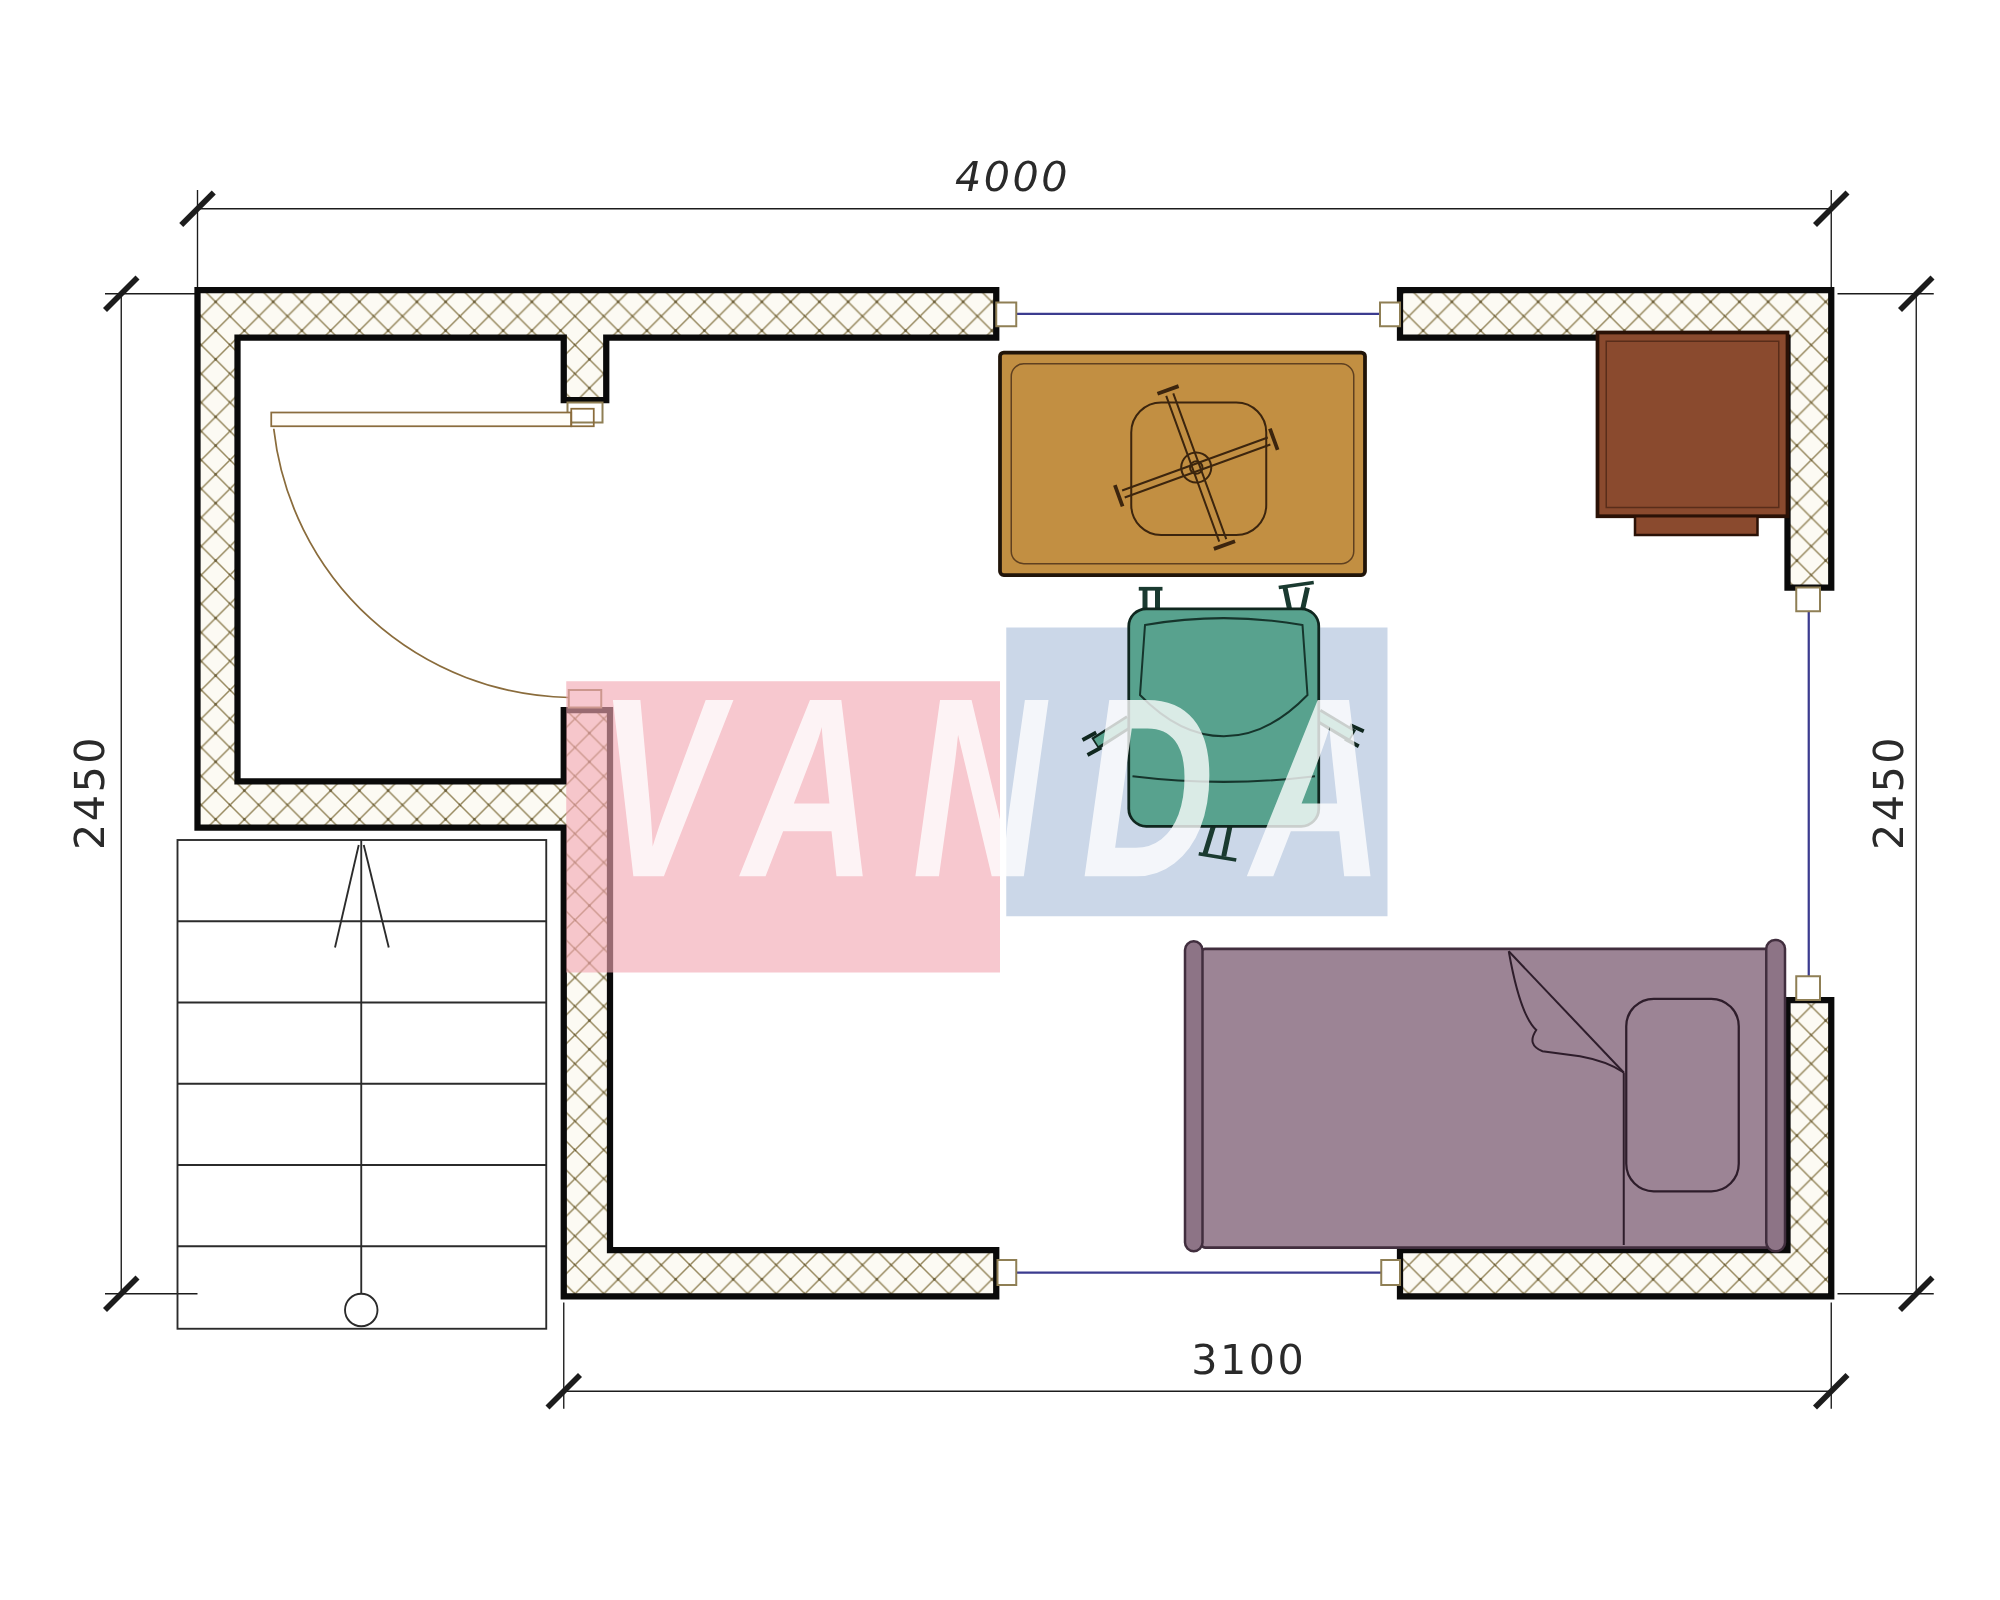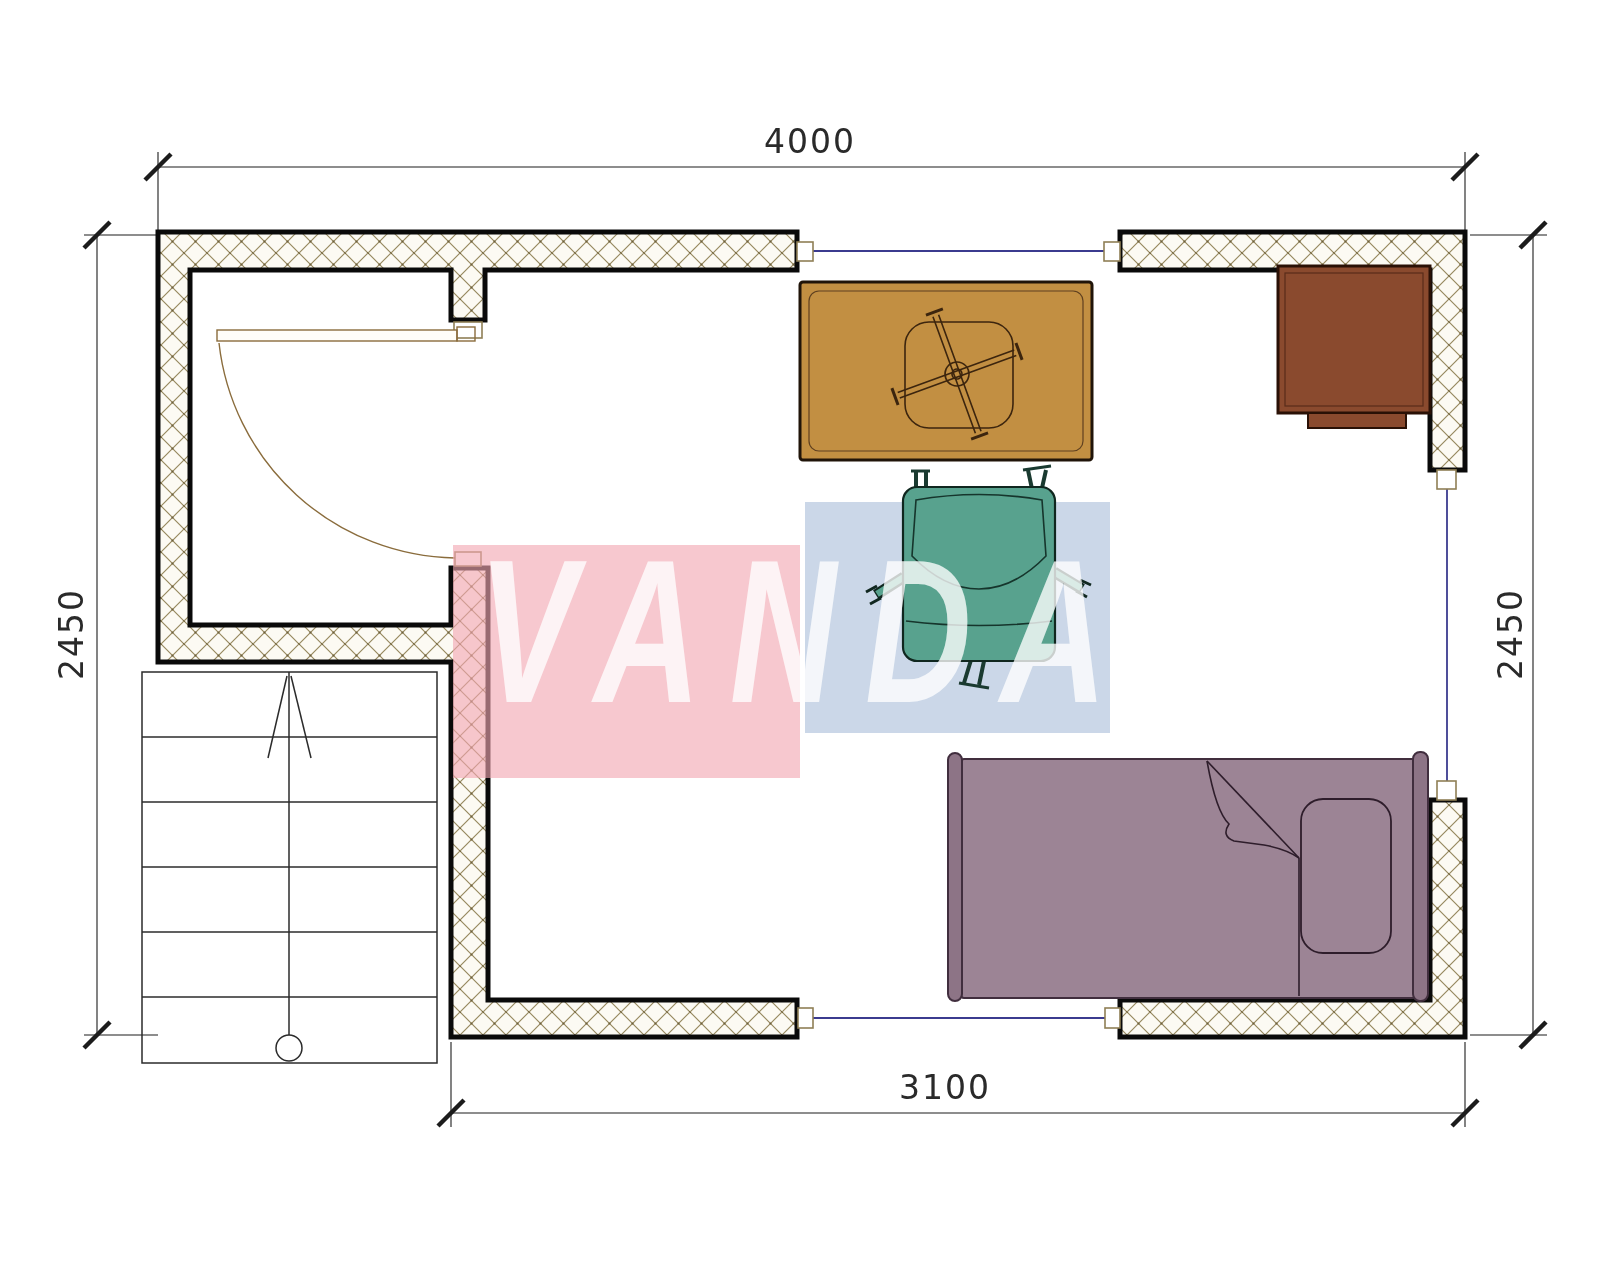--- a/index.html
+++ b/index.html
@@ -6,22 +6,22 @@
   .canvas{
     position:relative;width:1600px;height:1280px;background:#ffffff;overflow:hidden;
     font-family:"DejaVu Sans",sans-serif;
   }
   .canvas svg{position:absolute;left:0;top:0;}
   .dim{
     position:absolute;font-family:"DejaVu Sans",sans-serif;font-size:33px;
     color:#2a2a2a;letter-spacing:2px;text-align:center;width:170px;height:40px;line-height:40px;
     white-space:nowrap;
   }
-  .dim-top{left:725px;top:122px;}
-  .dim-bottom{left:860px;top:1068px;}
+  .dim-top{left:725px;top:122px;font-style:italic;}
+  .dim-bottom{left:914px;top:1068px;}
   .dim-left{left:-13px;top:614px;transform:rotate(-90deg);}
   .dim-right{left:1426px;top:614px;transform:rotate(-90deg);}
   .watermark-text{
     position:absolute;left:478px;top:528px;
     font-family:"Liberation Sans",sans-serif;
     font-style:italic;font-weight:bold;font-size:205px;line-height:1;
     letter-spacing:40px;color:rgba(255,255,255,0.78);
     transform:scaleX(0.72);transform-origin:left top;
     white-space:nowrap;pointer-events:none;
   }

